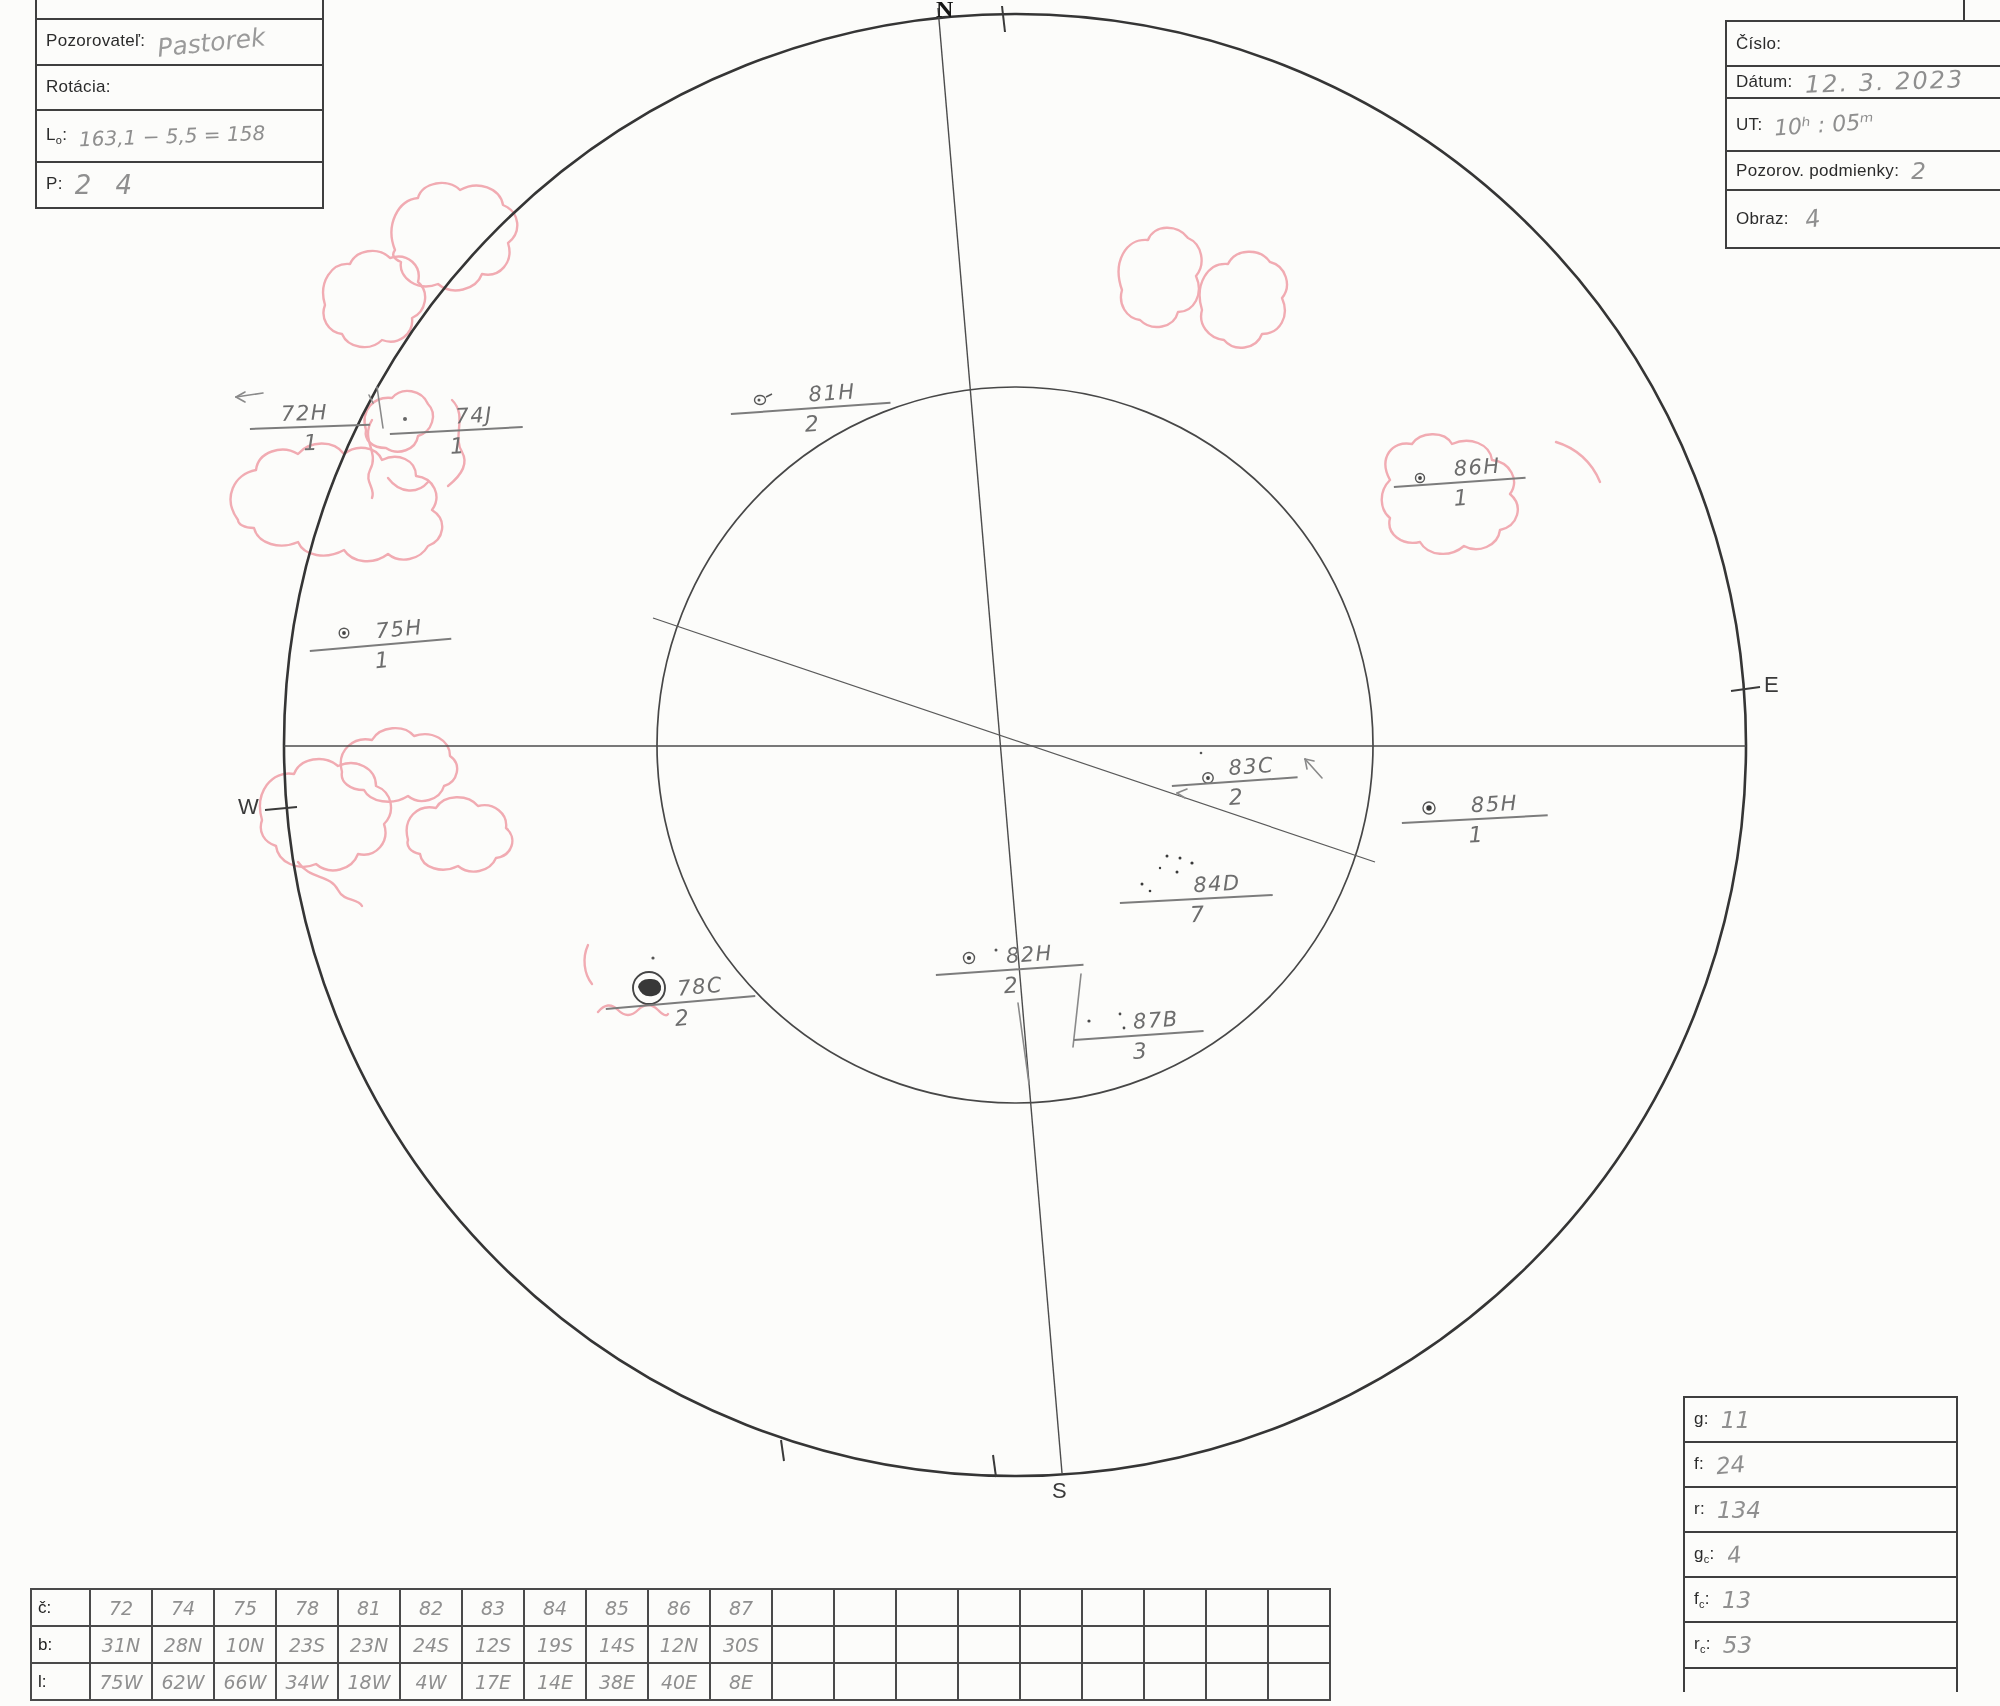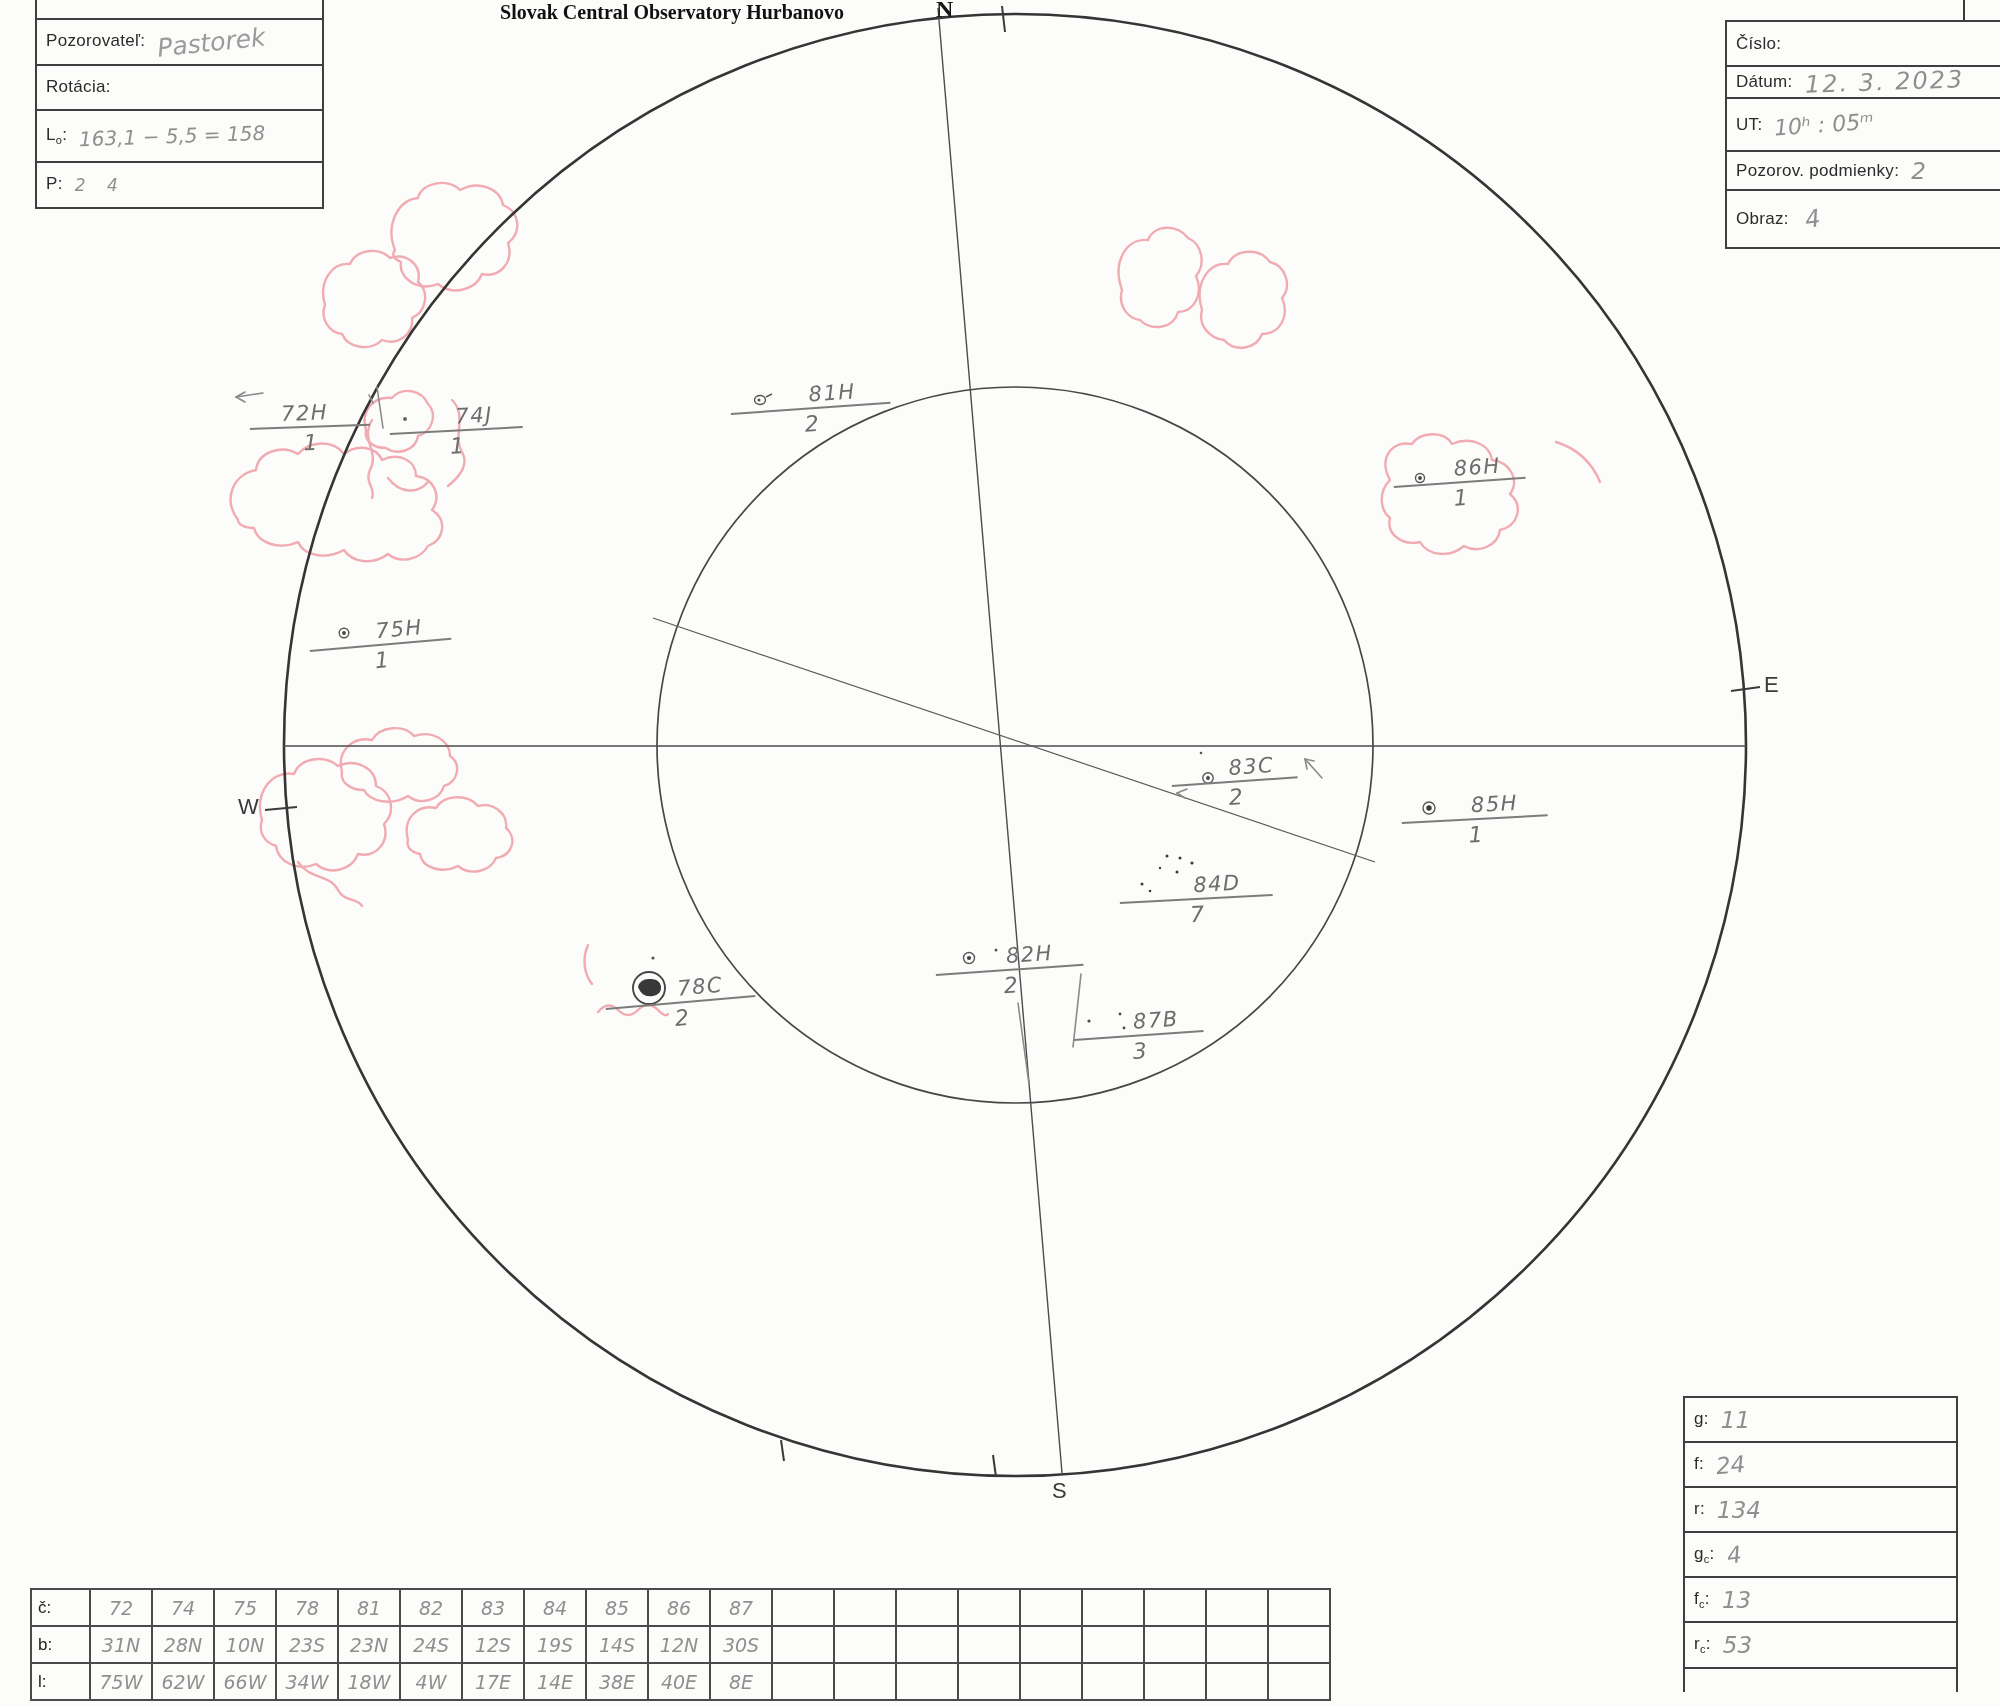--- a/index.html
+++ b/index.html
@@ -144,42 +144,41 @@
           <circle cx="1124" cy="1028" r="1.4"></circle>
       </g>
       <g>
         <circle cx="649" cy="988" r="16" stroke="#454545" stroke-width="1.9"></circle>
         <path d="M 638 987 q 2 -8 11 -8 q 10 -1 12 7 q 1 8 -8 10 q -11 2 -15 -9 z" fill="#383838" stroke="none"></path>
         <circle cx="653" cy="958" r="1.6" fill="#555" stroke="none"></circle>
       </g>
     </g>
   </svg>
 
-  <div class="title">Slovak Central Observatory Hurbanovo</div>
 
   <div class="formbox" style="left:35px;top:0;width:289px;">
     <div class="formrow cut" style="height:20px;">
       
       
     </div>
     <div class="formrow" style="height:48px;">
       <span class="flabel"><span>Pozorovateľ:</span><sub></sub><span></span></span>
       <span class="hw val" style="font-size:25px;transform:rotate(-6deg);color:#9a9a9a;">Pastorek</span>
     </div>
     <div class="formrow" style="height:47px;">
       <span class="flabel"><span>Rotácia:</span><sub></sub><span></span></span>
       <span class="hw val"></span>
     </div>
     <div class="formrow" style="height:54px;">
       <span class="flabel"><span>L</span><sub>o</sub><span>:</span></span>
       <span class="hw val" style="font-size:20px;transform:rotate(-2deg);">163,1 − 5,5 = 158</span>
     </div>
     <div class="formrow" style="height:48px;">
       <span class="flabel"><span>P:</span><sub></sub><span></span></span>
-      <span class="hw val" style="font-size:17px;letter-spacing:8px;">2 4</span>
+      <span class="hw val" style="font-size:26px;letter-spacing:8px;">2 4</span>
     </div>
   </div>
 
   <div class="formbox" style="left:1725px;top:22px;width:280px;">
     <div class="formrow" style="height:47px;">
       <span class="flabel"><span>Číslo:</span></span>
       <span class="hw val"></span>
     </div>
     <div class="formrow" style="height:34px;">
       <span class="flabel"><span>Dátum:</span></span>

